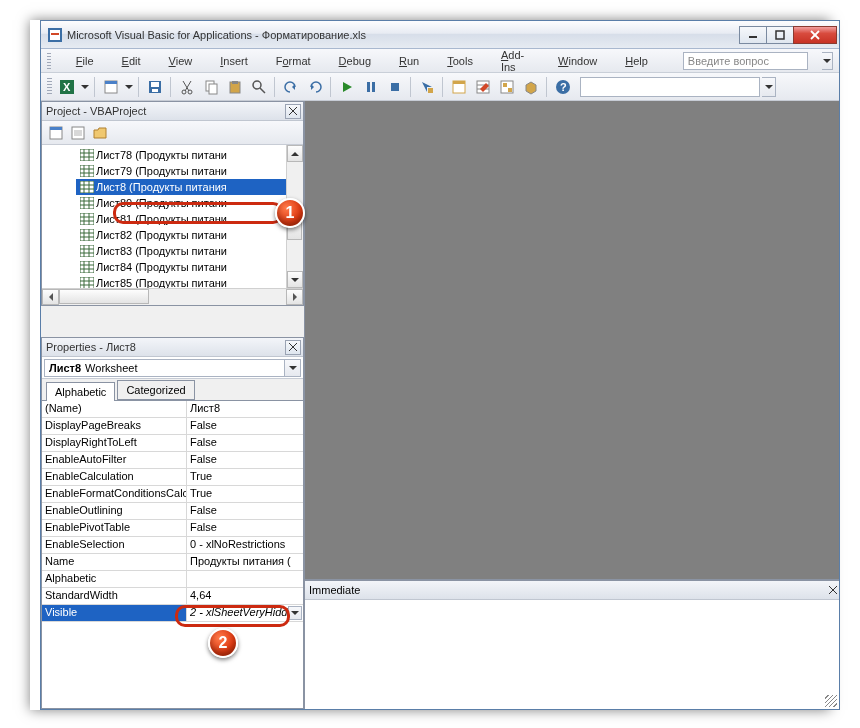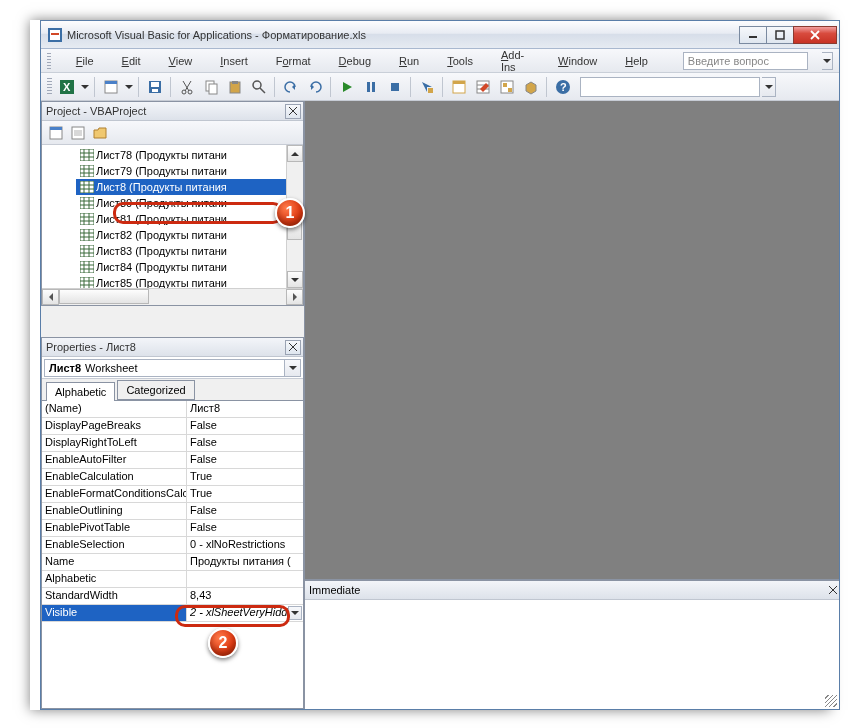--- a/index.html
+++ b/index.html
@@ -475,21 +475,21 @@
             <div class="prop-row">
               <div class="pname">Name</div>
               <div class="pval">Продукты питания (</div>
             </div>
             <div class="prop-row">
               <div class="pname">Alphabetic</div>
               <div class="pval"></div>
             </div>
             <div class="prop-row">
               <div class="pname">StandardWidth</div>
-              <div class="pval">8,43</div>
+              <div class="pval">4,64</div>
             </div>
             <div class="prop-row sel">
               <div class="pname">Visible</div>
               <div class="pval">2 - xlSheetVeryHidden<div class="drop-ar">
                   <div class="tri-down"></div>
                 </div></div>
             </div>
           </div>
       </div>
     </div>

